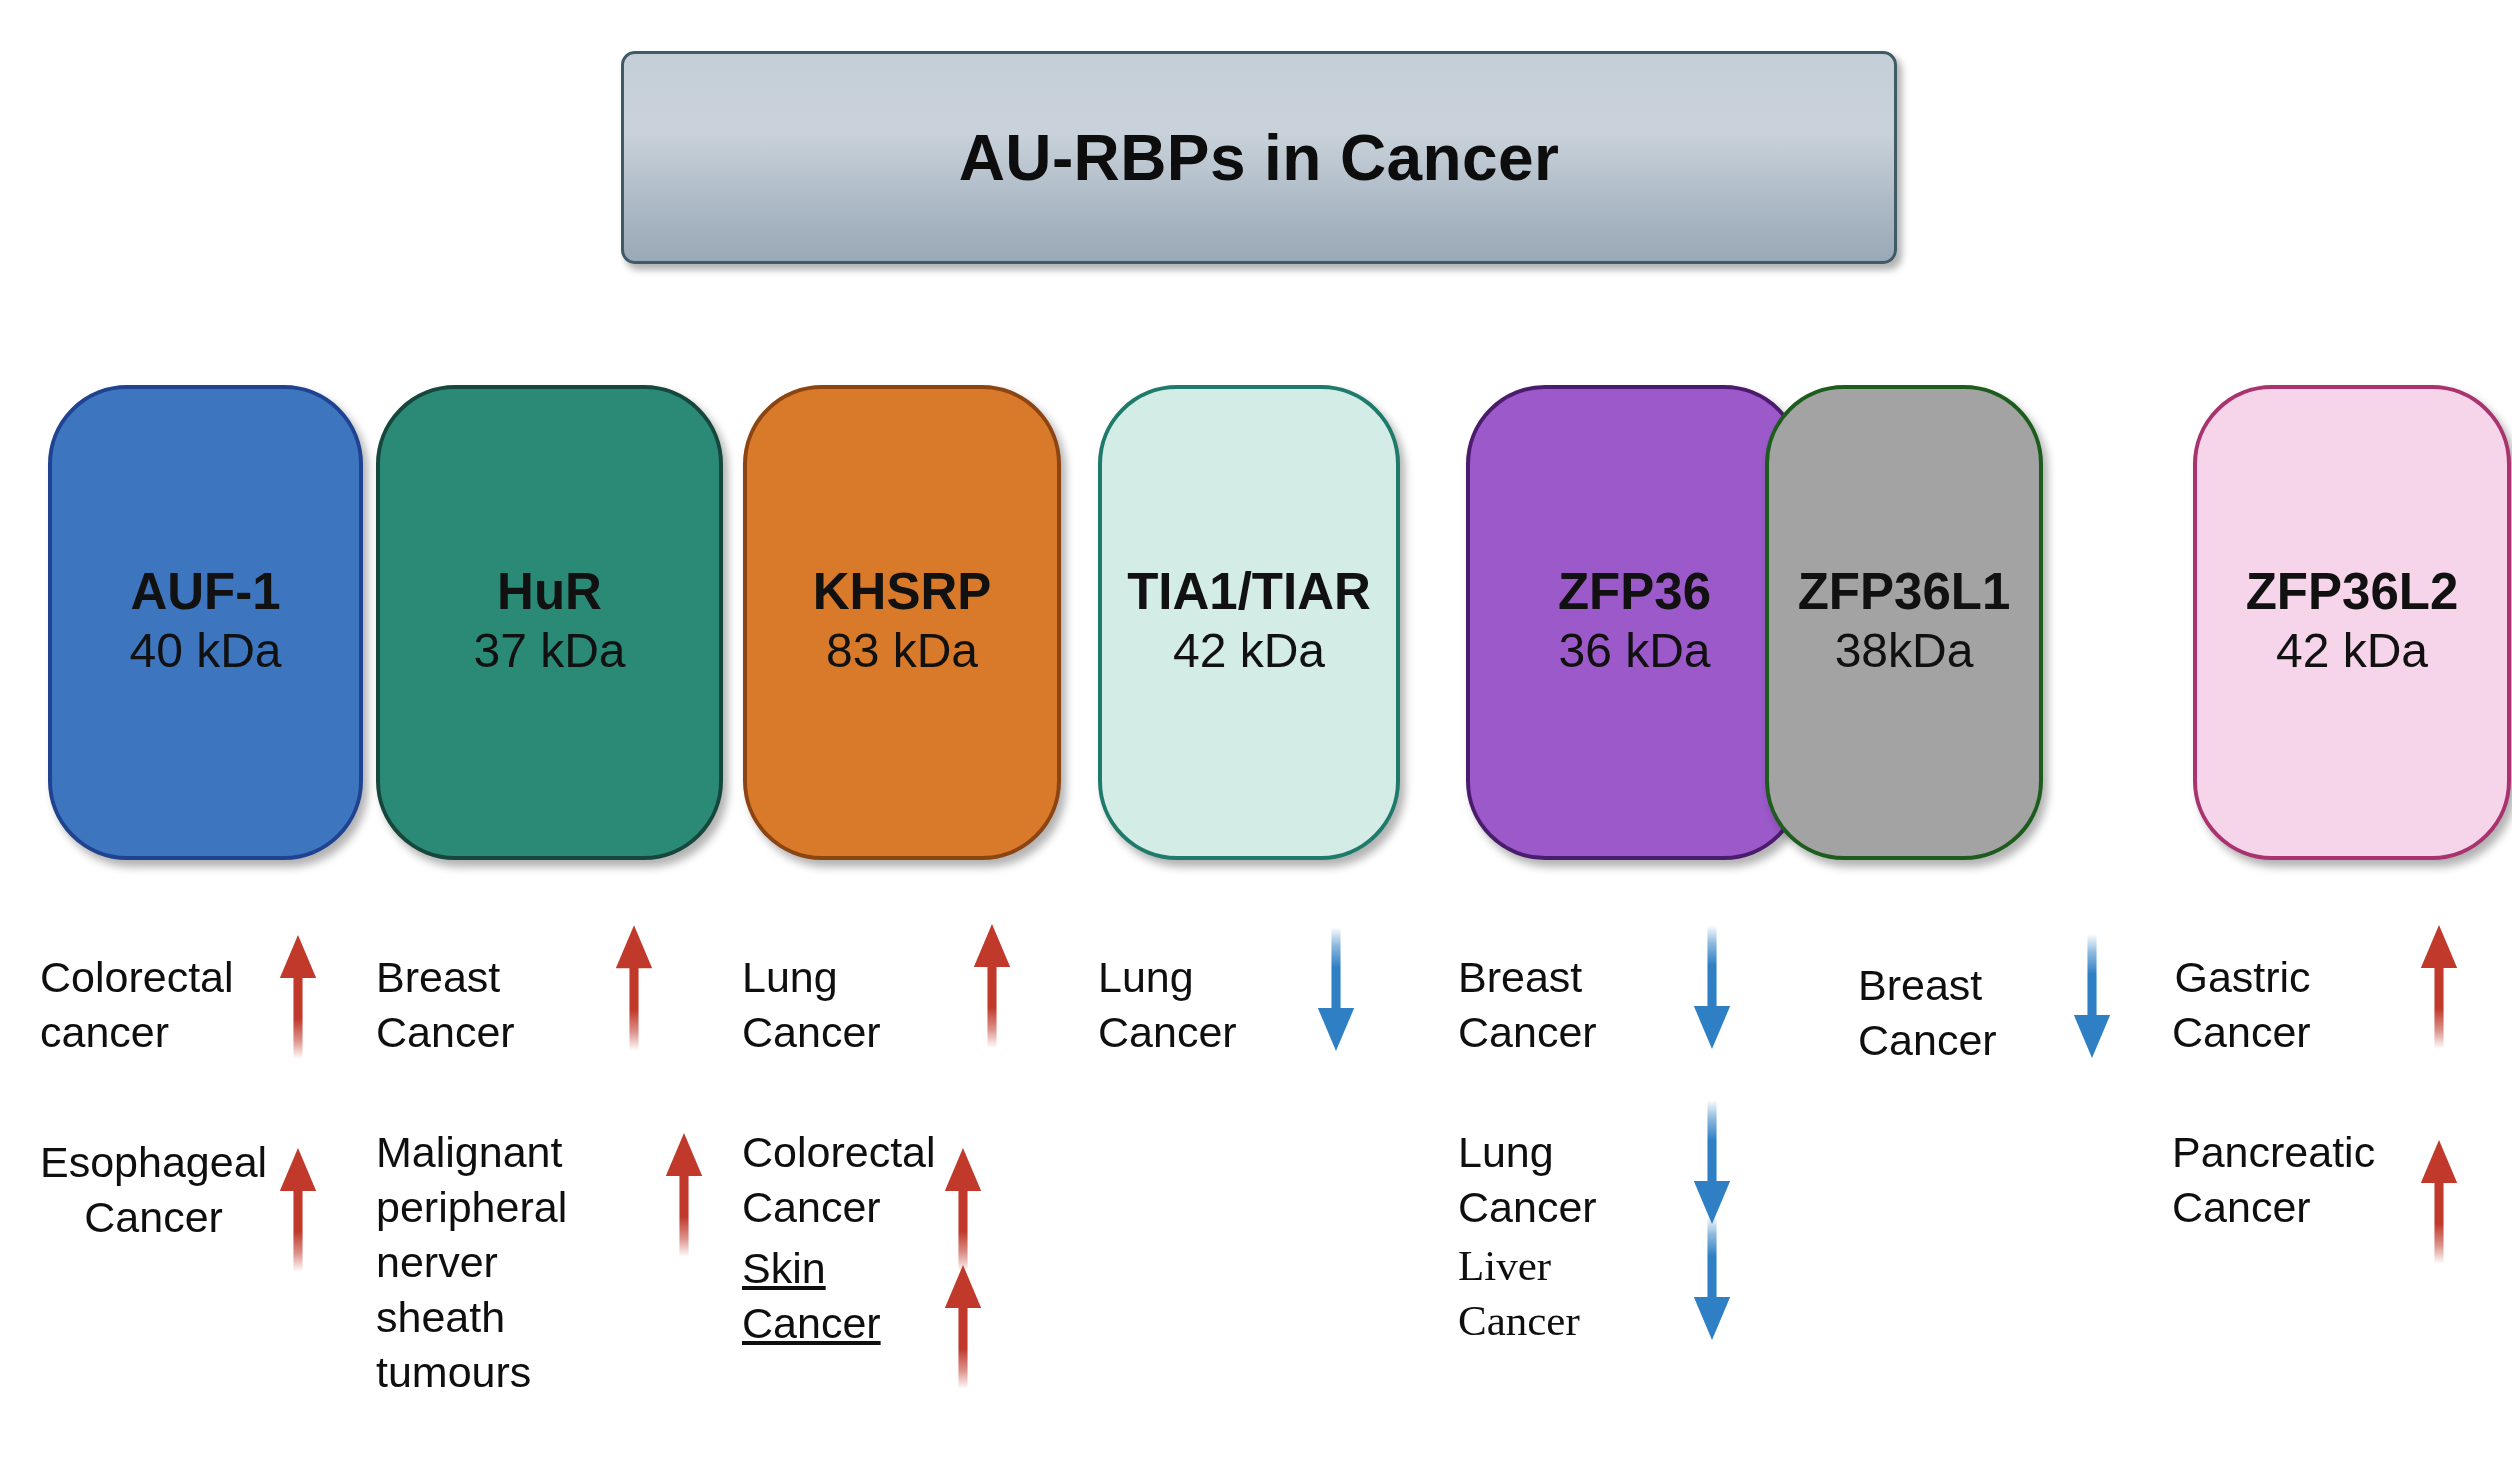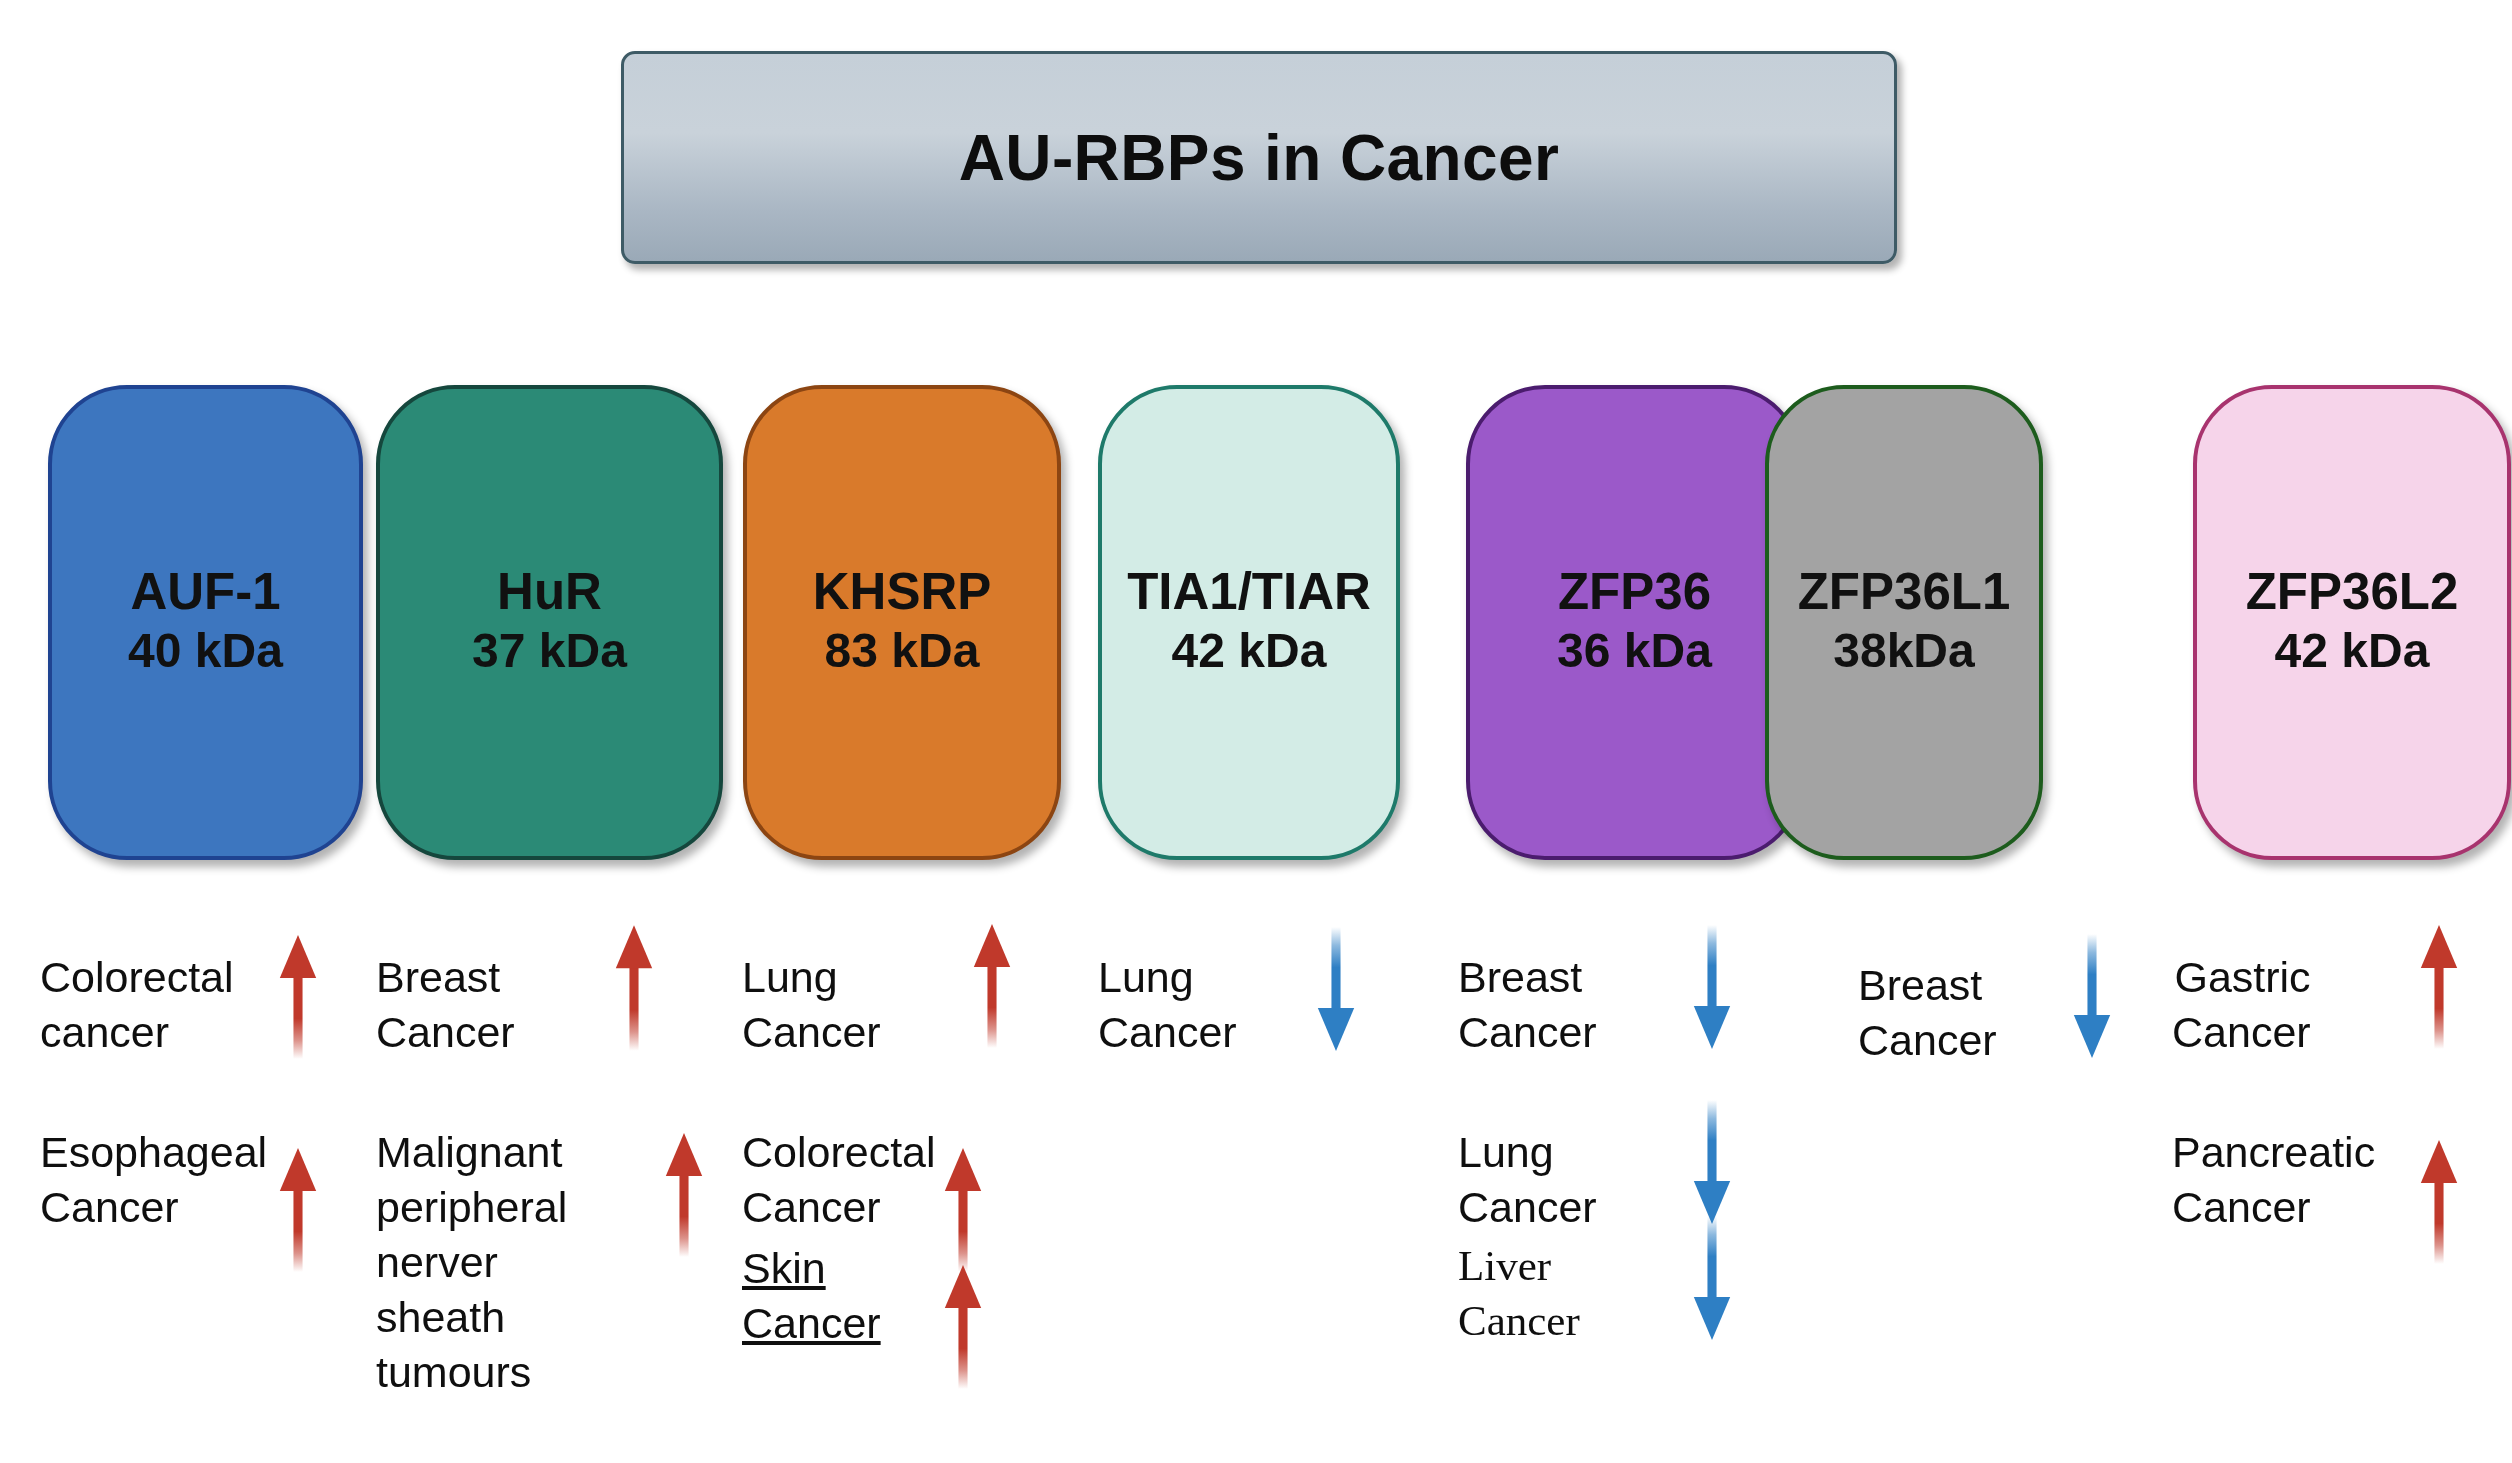--- a/index.html
+++ b/index.html
@@ -58,21 +58,21 @@
   }
   .capsule .pname {
     font-size: 51px;
     font-weight: bold;
     color: #111111;
     line-height: 1.05;
     white-space: nowrap;
   }
   .capsule .pmass {
     font-size: 48px;
-    font-weight: bold;
+    font-weight: normal;
     color: #111111;
     line-height: 1.18;
     margin-top: 5px;
     white-space: nowrap;
   }
 
   
   .ann-col {
     position: absolute;
     top: 950px;
@@ -143,21 +143,21 @@
                 <stop offset="0%" stop-color="#c0392b" stop-opacity="0"></stop>
                 <stop offset="22%" stop-color="#c0392b" stop-opacity="0.55"></stop>
                 <stop offset="48%" stop-color="#c0392b" stop-opacity="1"></stop>
                 <stop offset="100%" stop-color="#c0392b" stop-opacity="1"></stop>
               </linearGradient>
             </defs>
             <rect x="17.5" width="11" fill="url(#ag0)" y="48" height="102"></rect>
             <polygon fill="#c0392b" points="23,0 45,52 1,52"></polygon>
           </svg>
         </div>
-        <div class="ann-label" style="top: 175px;">Esophageal
+        <div class="ann-label" style="top: 185px; text-align: center;">Esophageal
 Cancer</div>
         <div class="arrow" style="left: 239px; top: 198px;">
           <svg width="38" height="124" viewBox="0 0 46 150">
             <defs>
               <linearGradient id="ag1" x1="0" x2="0" y1="1" y2="0">
                 <stop offset="0%" stop-color="#c0392b" stop-opacity="0"></stop>
                 <stop offset="22%" stop-color="#c0392b" stop-opacity="0.55"></stop>
                 <stop offset="48%" stop-color="#c0392b" stop-opacity="1"></stop>
                 <stop offset="100%" stop-color="#c0392b" stop-opacity="1"></stop>
               </linearGradient>

